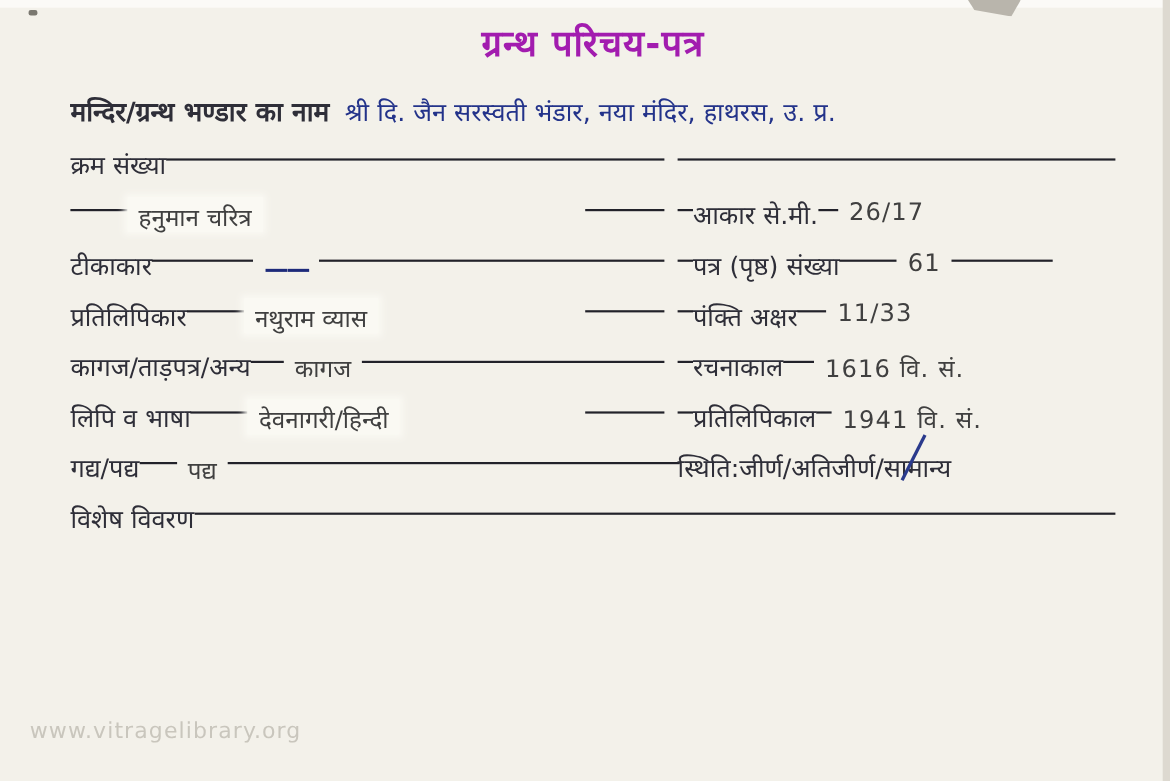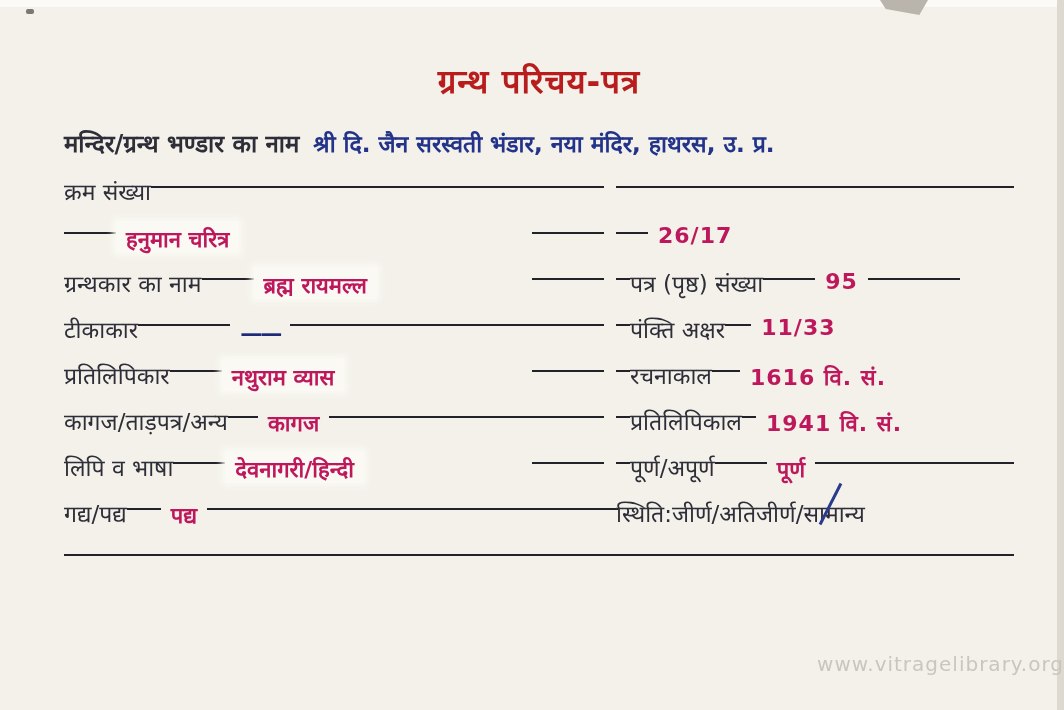--- a/index.html
+++ b/index.html
@@ -13,54 +13,54 @@
   .paper { position:absolute; inset:0; background:#f3f1ea; }
   .edge-top { position:absolute; top:0; left:0; right:0; height:7px; background:#fbfaf7; }
   .edge-right { position:absolute; top:0; right:0; width:7px; bottom:0; background:#ddd9d0; }
   .corner-notch { position:absolute; top:0; left:880px; width:48px; height:15px;
     background:#b9b5ac; clip-path:polygon(0 0,100% 0,82% 100%,12% 60%); }
   .speck { position:absolute; top:9px; left:26px; width:8px; height:5px; background:#7a7870; border-radius:2px; }
 
   .content { position:absolute; left:64px; right:50px; top:0; }
 
   .title {
-    text-align:center; font-size:33px; font-weight:bold; color:#b91c1c;
-    margin-top:58px; letter-spacing:1px;
+    text-align:center; font-size:33px; font-weight:bold; color:#a21caf;
+    margin-top:16px; letter-spacing:1px;
   }
 
   .header-row { display:flex; align-items:flex-end; margin-top:22px; font-size:24px; white-space:nowrap; }
   .header-row .lbl { font-weight:600; color:#2e2e38; }
-  .header-row .val { color:#23338a; font-weight:700; padding-left:14px; font-size:23px; }
+  .header-row .val { color:#23338a; font-weight:400; padding-left:14px; font-size:23px; }
 
   .form-grid { display:grid; grid-template-columns:540px 1fr; column-gap:12px; margin-top:16px; }
   .col { display:flex; flex-direction:column; }
 
   .row { display:flex; align-items:flex-start; height:46px; font-size:23px; white-space:nowrap; }
   .row .lbl { color:#2e2e38; font-weight:500; }
   .fill  { flex:1; border-top:2.5px solid #22222a; margin-top:11px; min-width:0; }
   .fill-short { width:52px; flex:none; border-top:2.5px solid #22222a; margin-top:11px; }
   .fill-mid { width:92px; flex:none; border-top:2.5px solid #22222a; margin-top:11px; }
   .fill-end { width:72px; flex:none; border-top:2.5px solid #22222a; margin-top:11px; }
   .lead { width:14px; flex:none; border-top:2.5px solid #22222a; margin-top:11px; }
   .spacer { flex:1; }
   .extend { margin-right:-14px; }
 
-  .val { color:#be185d; font-weight:bold; font-size:22px; padding:2px 10px 0 10px; }
+  .val { color:#404040; font-weight:normal; font-size:22px; padding:2px 10px 0 10px; }
   .patch { background:#faf9f3; box-shadow:0 0 6px 3px #faf9f3; }
   .num { letter-spacing:1px; }
   .dash-val { color:#1d2a7a; transform:translateY(6px); font-weight:bold; letter-spacing:-2px; }
 
   .cond { position:relative; display:inline-block; }
   .cond .slash {
     position:absolute; left:42%; top:-16px; height:46px; width:0;
     border-left:3px solid #2a3a8c; transform:rotate(27deg);
   }
 
   .watermark {
-    position:absolute; left:0; right:0; bottom:34px; text-align:right;
+    position:absolute; left:0; right:0; bottom:34px; text-align:left;
     font-size:20px; color:#c9c6bd; letter-spacing:1px; font-weight:500;padding-left:27px;
   }
 </style>
 </head>
 <body>
 
 <div class="paper">
   <div class="edge-top"></div>
   <div class="edge-right"></div>
   <div class="corner-notch"></div>
@@ -84,27 +84,20 @@
           <span class="fill"></span>
         </div>
 
         <div class="row">
           <span class="fill-short"></span>
           <span class="val patch">हनुमान चरित्र</span>
           <span class="spacer"></span>
           <span class="fill-end"></span>
         </div>
 
-        <div class="row">
-          <span class="lbl">ग्रन्थकार का नाम</span>
-          <span class="fill-short"></span>
-          <span class="val patch">ब्रह्म रायमल्ल</span>
-          <span class="spacer"></span>
-          <span class="fill-end"></span>
-        </div>
 
         <div class="row">
           <span class="lbl">टीकाकार</span>
           <span class="fill-mid"></span>
           <span class="val dash-val">——</span>
           <span class="fill"></span>
         </div>
 
         <div class="row">
           <span class="lbl">प्रतिलिपिकार</span>
@@ -140,29 +133,30 @@
 
       <div class="col">
 
         <div class="row">
           <span class="lead"></span>
           <span class="fill"></span>
         </div>
 
         <div class="row">
           <span class="lead"></span>
+          <span class="lbl">आकार से.मी.</span>
           <span class="fill-short" style="width:18px"></span>
           <span class="val num">26/17</span>
         </div>
 
         <div class="row">
           <span class="lead"></span>
           <span class="lbl">पत्र (पृष्ठ) संख्या</span>
           <span class="fill-short"></span>
-          <span class="val num">95</span>
+          <span class="val num">61</span>
           <span class="fill-mid"></span>
         </div>
 
         <div class="row">
           <span class="lead"></span>
           <span class="lbl">पंक्ति अक्षर</span>
           <span class="fill-short" style="width:26px"></span>
           <span class="val num">11/33</span>
         </div>
 
@@ -173,40 +167,34 @@
           <span class="val num">1616 वि. सं.</span>
         </div>
 
         <div class="row">
           <span class="lead"></span>
           <span class="lbl">प्रतिलिपिकाल</span>
           <span class="fill-short" style="width:14px"></span>
           <span class="val num">1941 वि. सं.</span>
         </div>
 
-        <div class="row">
-          <span class="lead"></span>
-          <span class="lbl">पूर्ण/अपूर्ण</span>
-          <span class="fill-short"></span>
-          <span class="val">पूर्ण</span>
-          <span class="fill"></span>
-        </div>
 
         <div class="row">
           <span class="lbl">स्थिति:जीर्ण/अतिजीर्ण/</span>
           <span class="lbl cond">
             <span>सामान्य</span>
             <span class="slash"></span>
           </span>
         </div>
 
       </div>
     </div>
 
 
     <div class="row">
+      <span class="lbl">विशेष विवरण</span>
       <span class="fill"></span>
     </div>
 
   </div>
 
   <div class="watermark">www.vitragelibrary.org</div>
 </div>
 
 </body></html>

